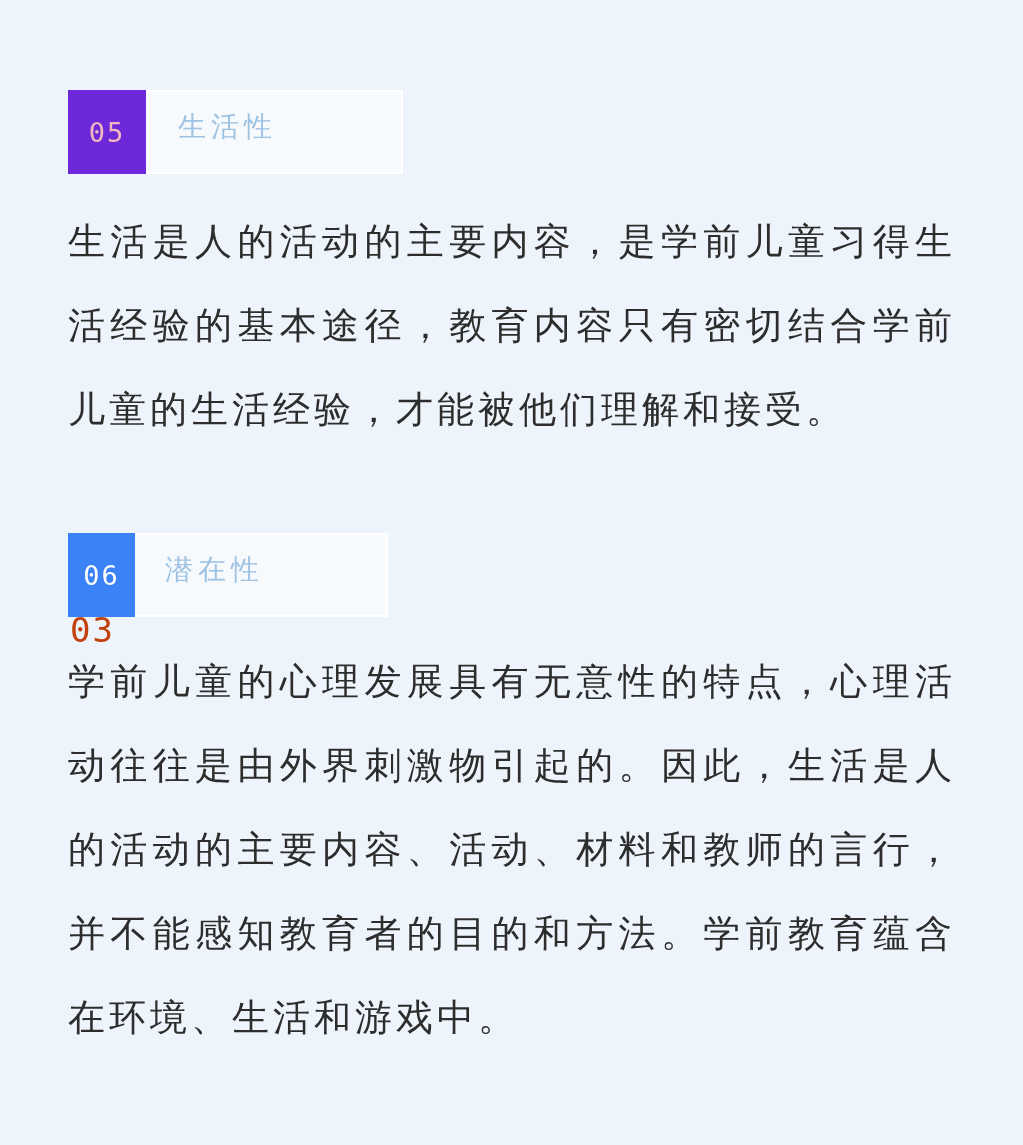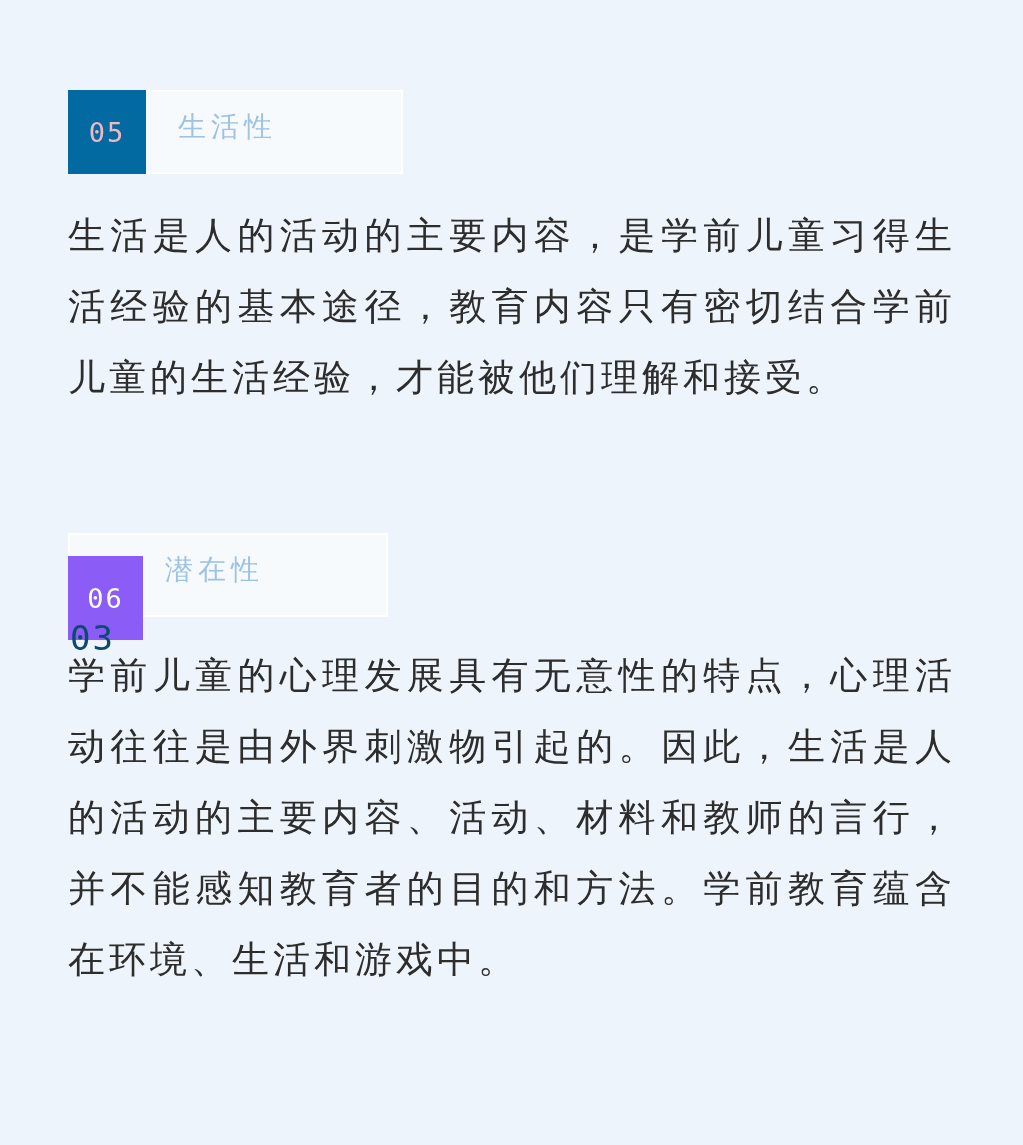--- a/index.html
+++ b/index.html
@@ -62,61 +62,59 @@
     color: #9ec2e2;
     font-family: "DejaVu Sans", sans-serif;
     font-weight: 500;
   }
   #sec-05 .heading-frame {
     left: 68px;
     width: 335px;
   }
   #sec-05 .num-chip {
     left: 68px;
-    background: #0369a1;
+    background: #6d28d9;
   }
   #sec-05 .num-chip .num { color: #f2b8bd; }
   #sec-05 .heading-title {
     left: 178px;
   }
 
   
   #sec-06 .heading-frame {
     left: 68px;
     width: 320px;
   }
   #sec-06 .num-chip {
     left: 68px;
-    width: 75px;
-    background: #8b5cf6;
-    margin-top: 23px;
+    width: 67px;
+    background: #3b82f6;
   }
   #sec-06 .num-chip .num { color: #ffffff; }
   #sec-06 .heading-title {
     left: 165px;
     text-align: right;
   }
   .ghost-num {
     position: absolute;
     left: 70px;
     top: 610px;
     font-family: "DejaVu Sans Mono", monospace;
     font-size: 34px;
-    color: #0c4a6e;
+    color: #c2410c;
     letter-spacing: 2px;
-    margin-top: 8px;
   }
 
   .body-text {
     position: absolute;
     left: 68px;
     width: 888px;
     font-family: "DejaVu Sans", sans-serif;
     font-size: 37px;
-    line-height: 71px;
+    line-height: 84px;
     letter-spacing: 4px;
     color: #2d2d2d;
     text-align: justify;
     text-justify: inter-character;
   }
 
   #sec-05 .body-text { top: 200px; }
   #sec-06 .body-text { top: 640px; }
 </style>
 </head>

